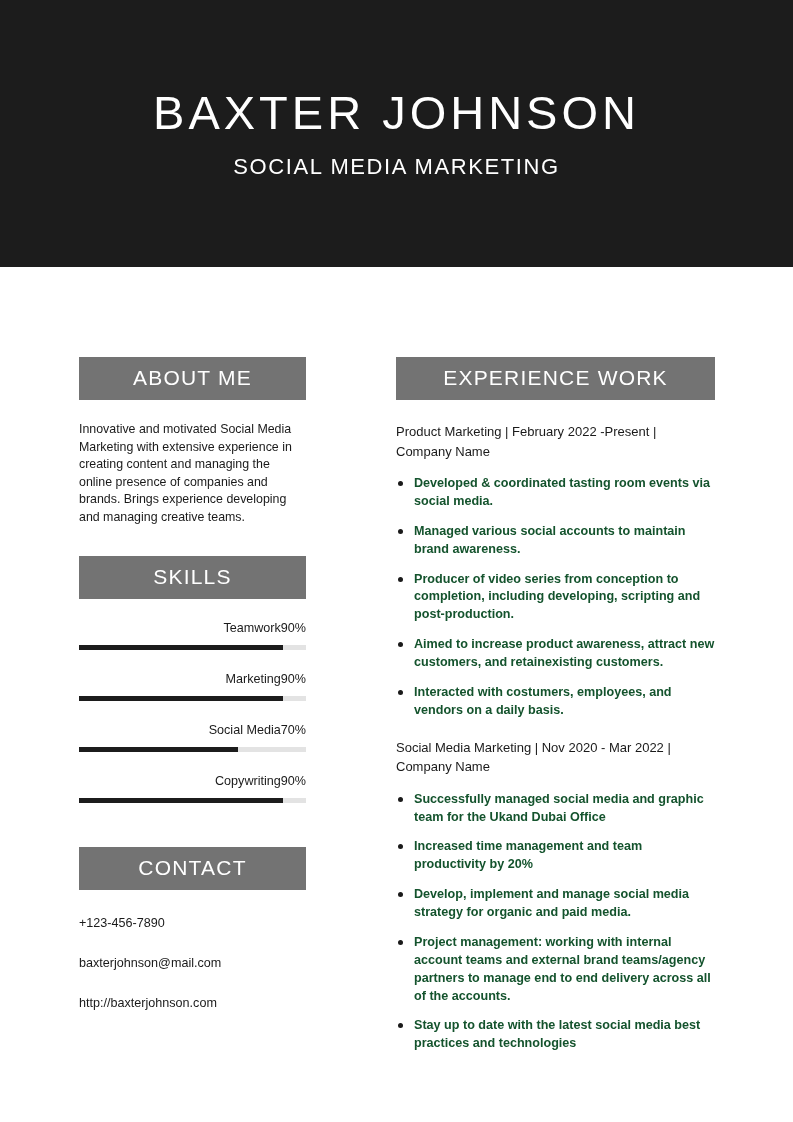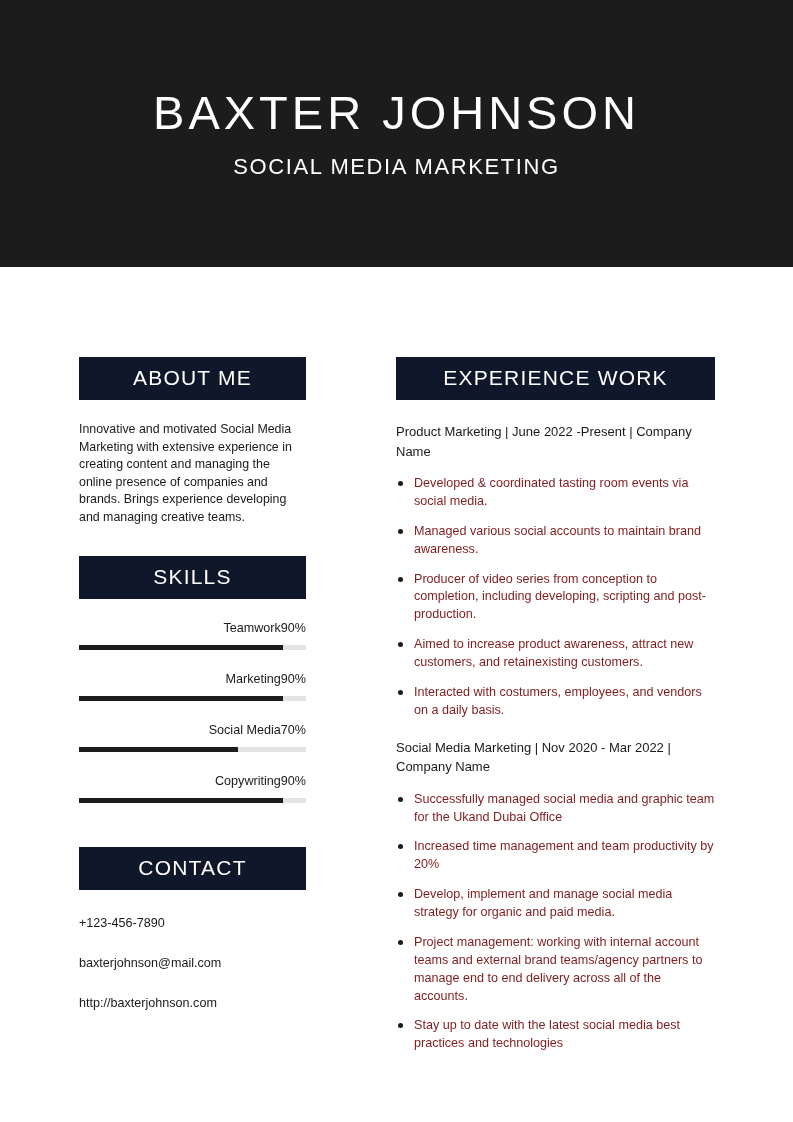--- a/index.html
+++ b/index.html
@@ -62,21 +62,21 @@
   }
   .right-col {
     position: absolute;
     left: 396px;
     top: 357px;
     width: 319px;
   }
 
   
   .section-bar {
-    background: #0f172a;
+    background: #737373;
     color: #ffffff;
     text-align: center;
     font-size: 21px;
     letter-spacing: 1.2px;
     padding: 9px 0 10px 0;
     box-sizing: border-box;
   }
   .left-col .section-bar { width: 227px; }
   .right-col .section-bar { width: 319px; }
 
@@ -140,23 +140,24 @@
   .bullets {
     list-style: none;
     margin: 0;
     padding: 0;
   }
   .bullets li {
     position: relative;
     padding-left: 18px;
     font-size: 12.6px;
     line-height: 1.42;
-    color: #7f1d1d;
+    color: #14532d;
     margin-bottom: 12px;
     max-width: 316px;
+    font-weight: bold;
   }
   .bullets li:before {
     content: "";
     position: absolute;
     left: 2px;
     top: 6px;
     width: 5px;
     height: 5px;
     border-radius: 50%;
     background: #1a1a1a;
@@ -230,21 +231,21 @@
       <div class="contact-item">http://baxterjohnson.com</div>
     </div>
 
   </div>
 
   <div class="right-col">
 
     <div class="section-bar">EXPERIENCE WORK</div>
 
     <div class="job">
-      <p class="job-heading">Product Marketing | June 2022 -Present | Company Name</p>
+      <p class="job-heading">Product Marketing | February 2022 -Present | Company Name</p>
       <ul class="bullets">
         <li>Developed &amp; coordinated tasting room events via social media.</li>
         <li>Managed various social accounts to maintain brand awareness.</li>
         <li>Producer of video series from conception to completion, including developing, scripting and post-production.</li>
         <li>Aimed to increase product awareness, attract new customers, and retainexisting customers.</li>
         <li>Interacted with costumers, employees, and vendors on a daily basis.</li>
       </ul>
     </div>
 
     <div class="job second">

